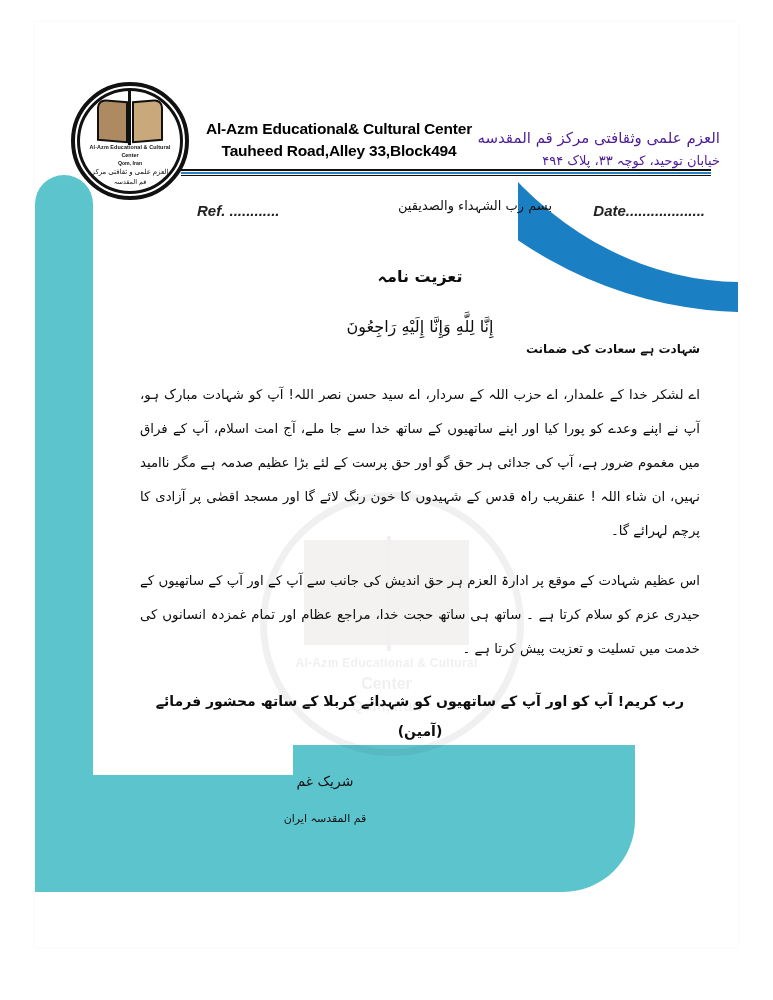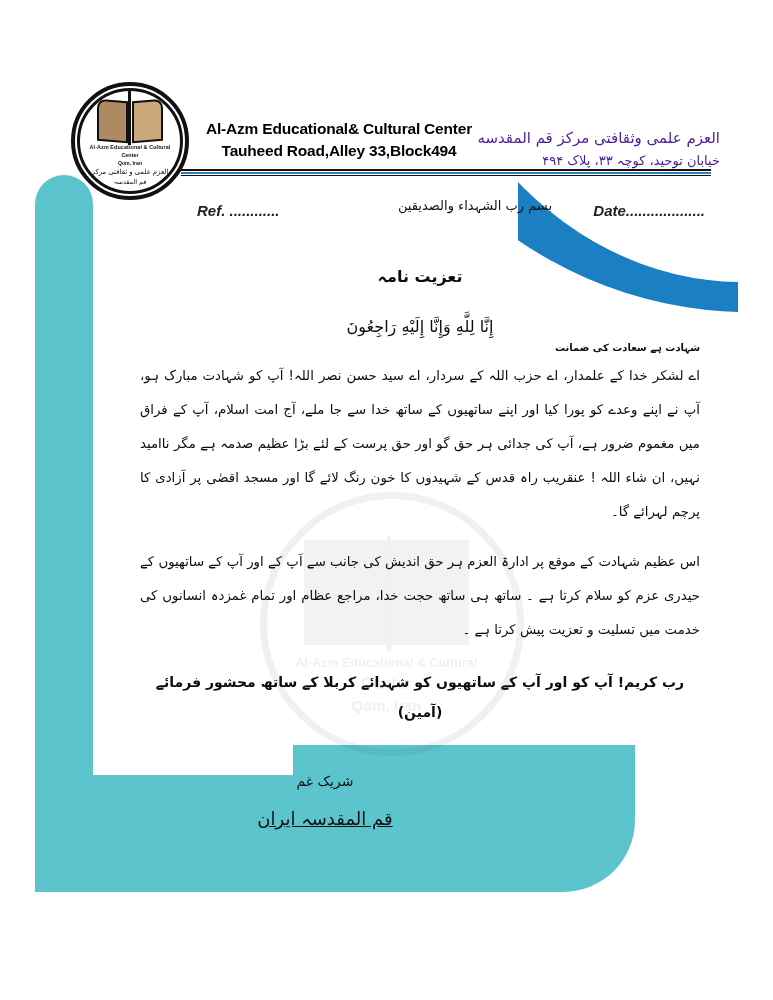--- a/index.html
+++ b/index.html
@@ -341,23 +341,23 @@
     margin-bottom: 26px;
   }
   .ayah {
     text-align: center;
     font-size: 16px;
     line-height: 30px;
   }
   .ayah.small { font-size: 13.5px; margin-bottom: 26px; }
   .subhead {
     text-align: right;
-    font-size: 10px;
-    font-weight: bold;
-    margin-bottom: 6px;
+    font-size: 12px;
+    font-weight: bold;
+    margin-bottom: 22px;
   }
   .para {
     font-size: 13.3px;
     line-height: 34px;
     text-align: justify;
     margin-bottom: 16px;
   }
   .para2 { margin-bottom: 20px; }
   .prayer {
     text-align: center;
@@ -372,21 +372,21 @@
     left: 140px;
     top: 740px;
     width: 300px;
     text-align: center;
     direction: rtl;
     font-family: "DejaVu Sans", sans-serif;
     color: #111;
   }
   .sign .s1 { font-size: 14px; line-height: 38px; }
   .sign .s2 { font-size: 14px; line-height: 38px; }
-  .sign .s3 { font-size: 18px; line-height: 38px; text-decoration: underline; }
+  .sign .s3 { font-size: 11px; line-height: 38px; }
 
   
   .contact {
     position: absolute;
     left: 212px;
     top: 910px;
     color: #ffffff;
     font-size: 11.5px;
     font-weight: bold;
     line-height: 19px;

